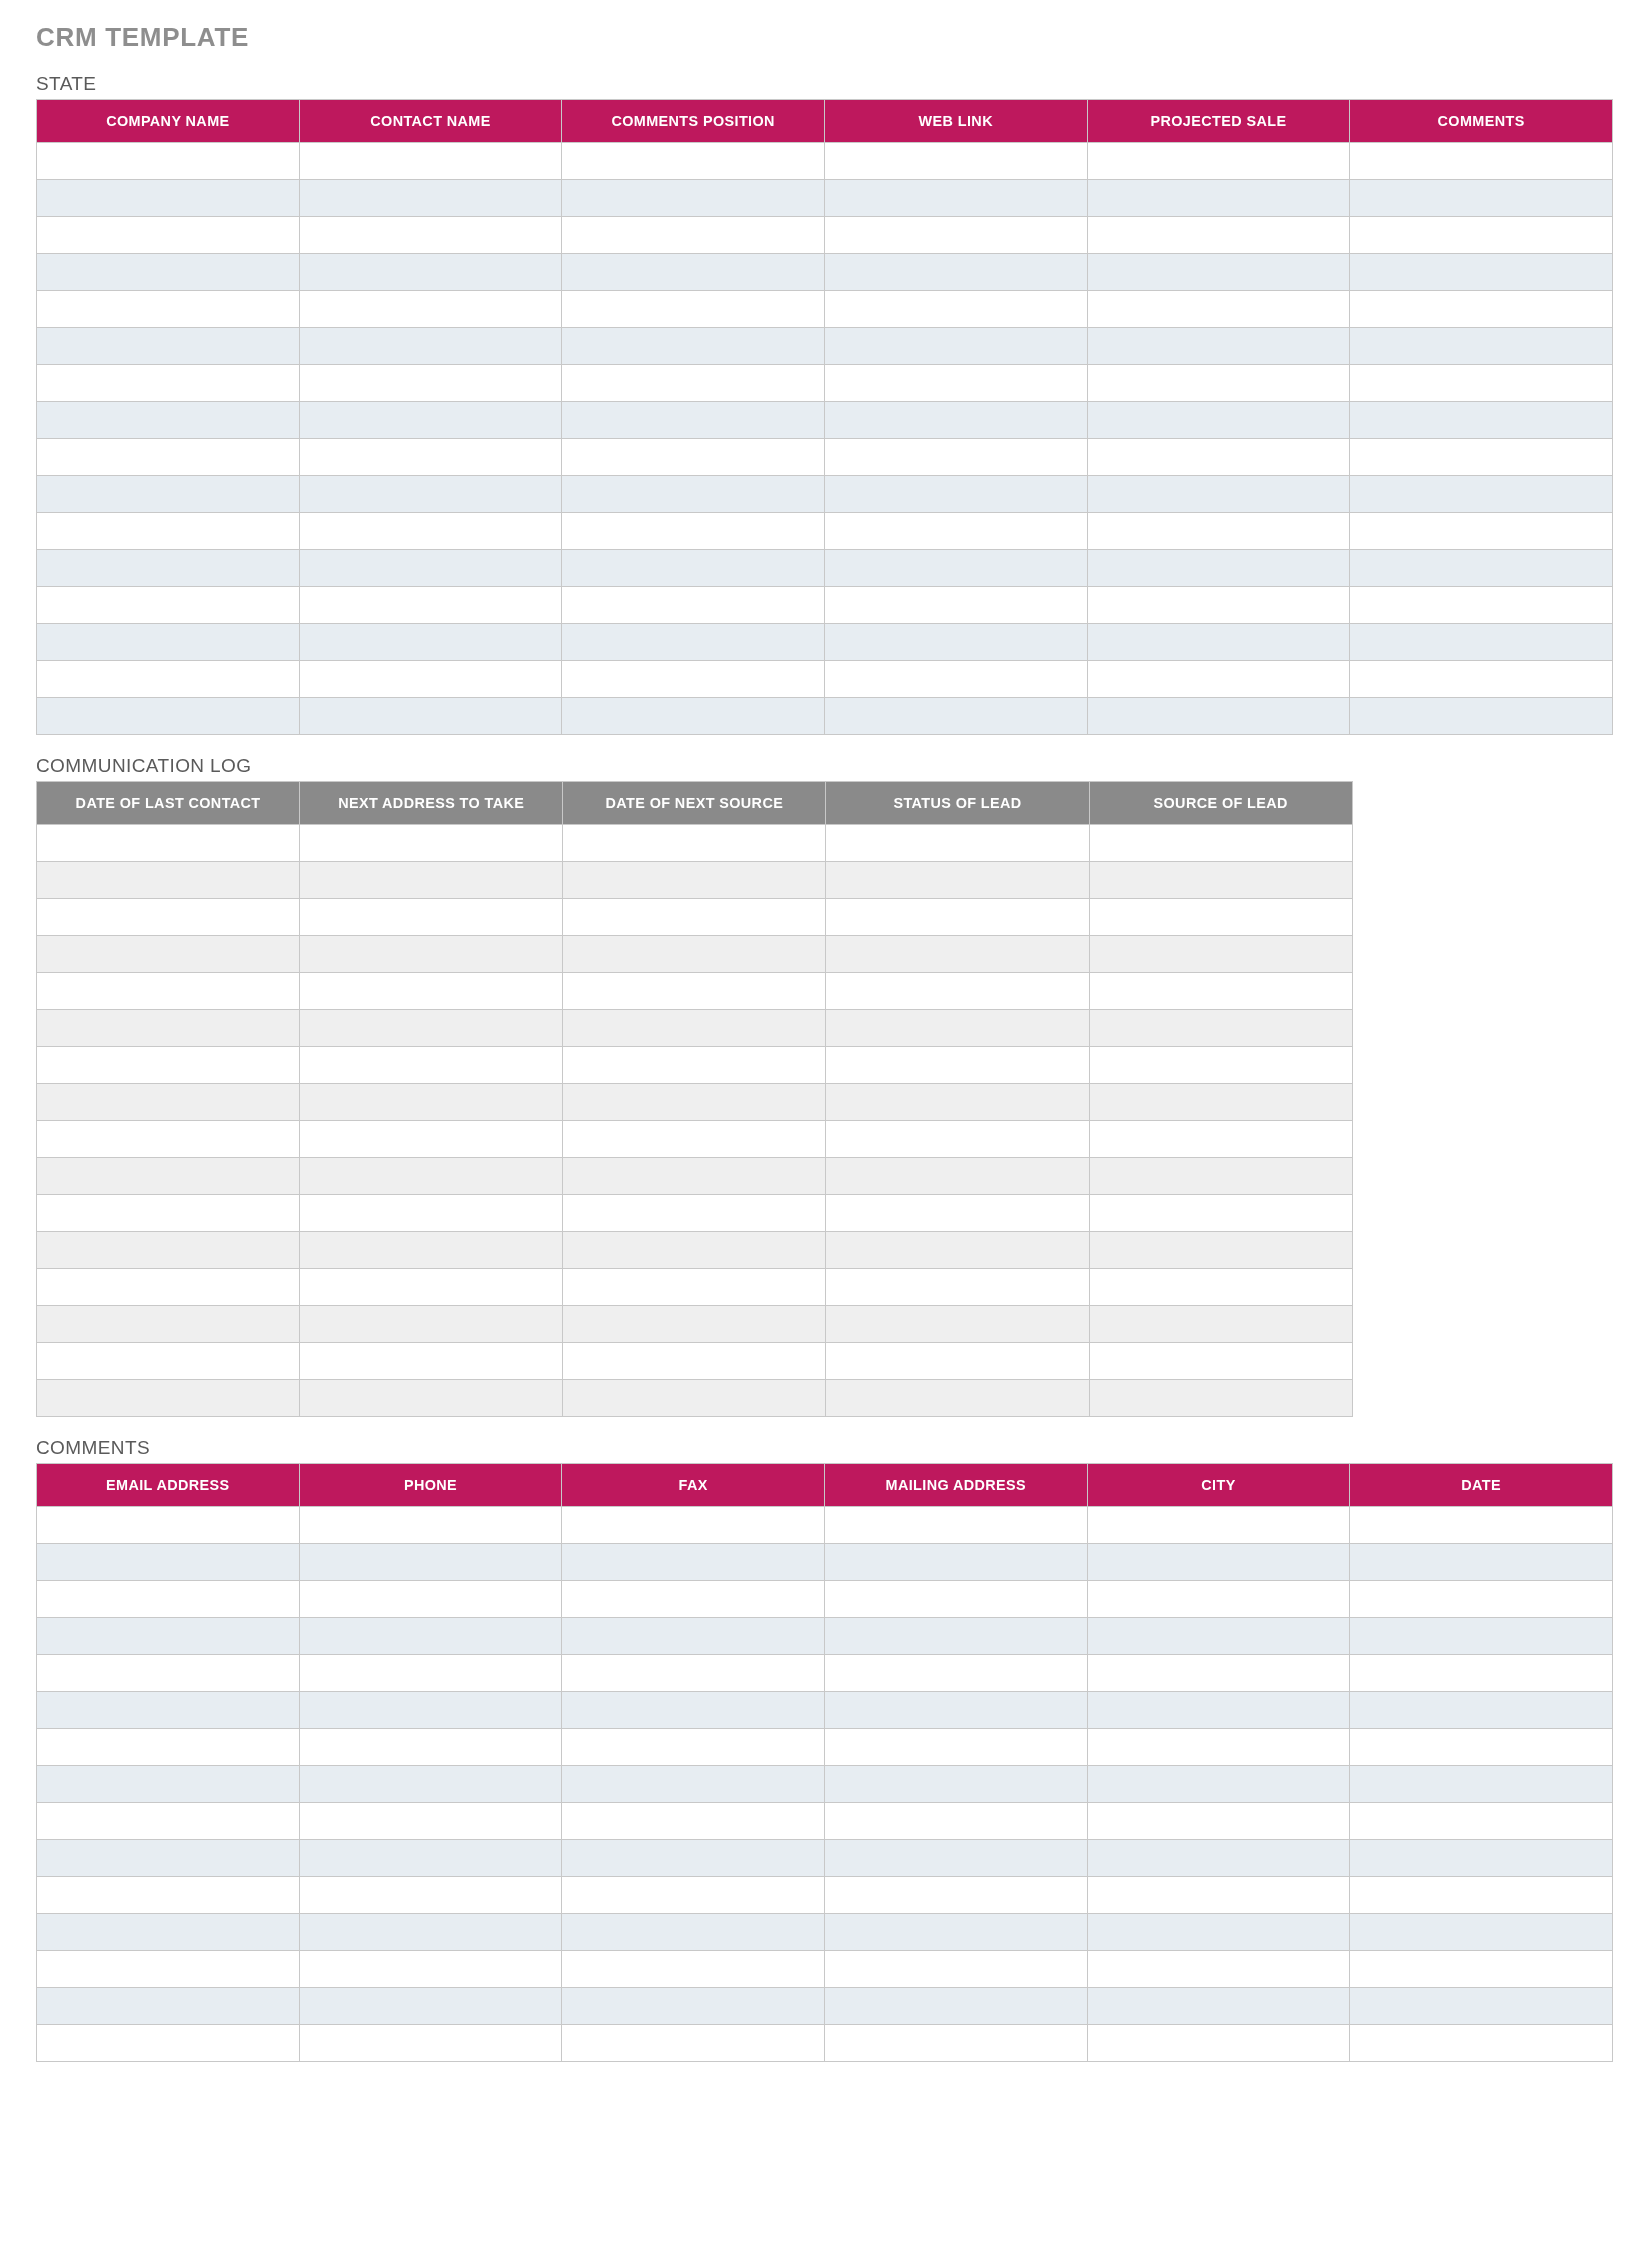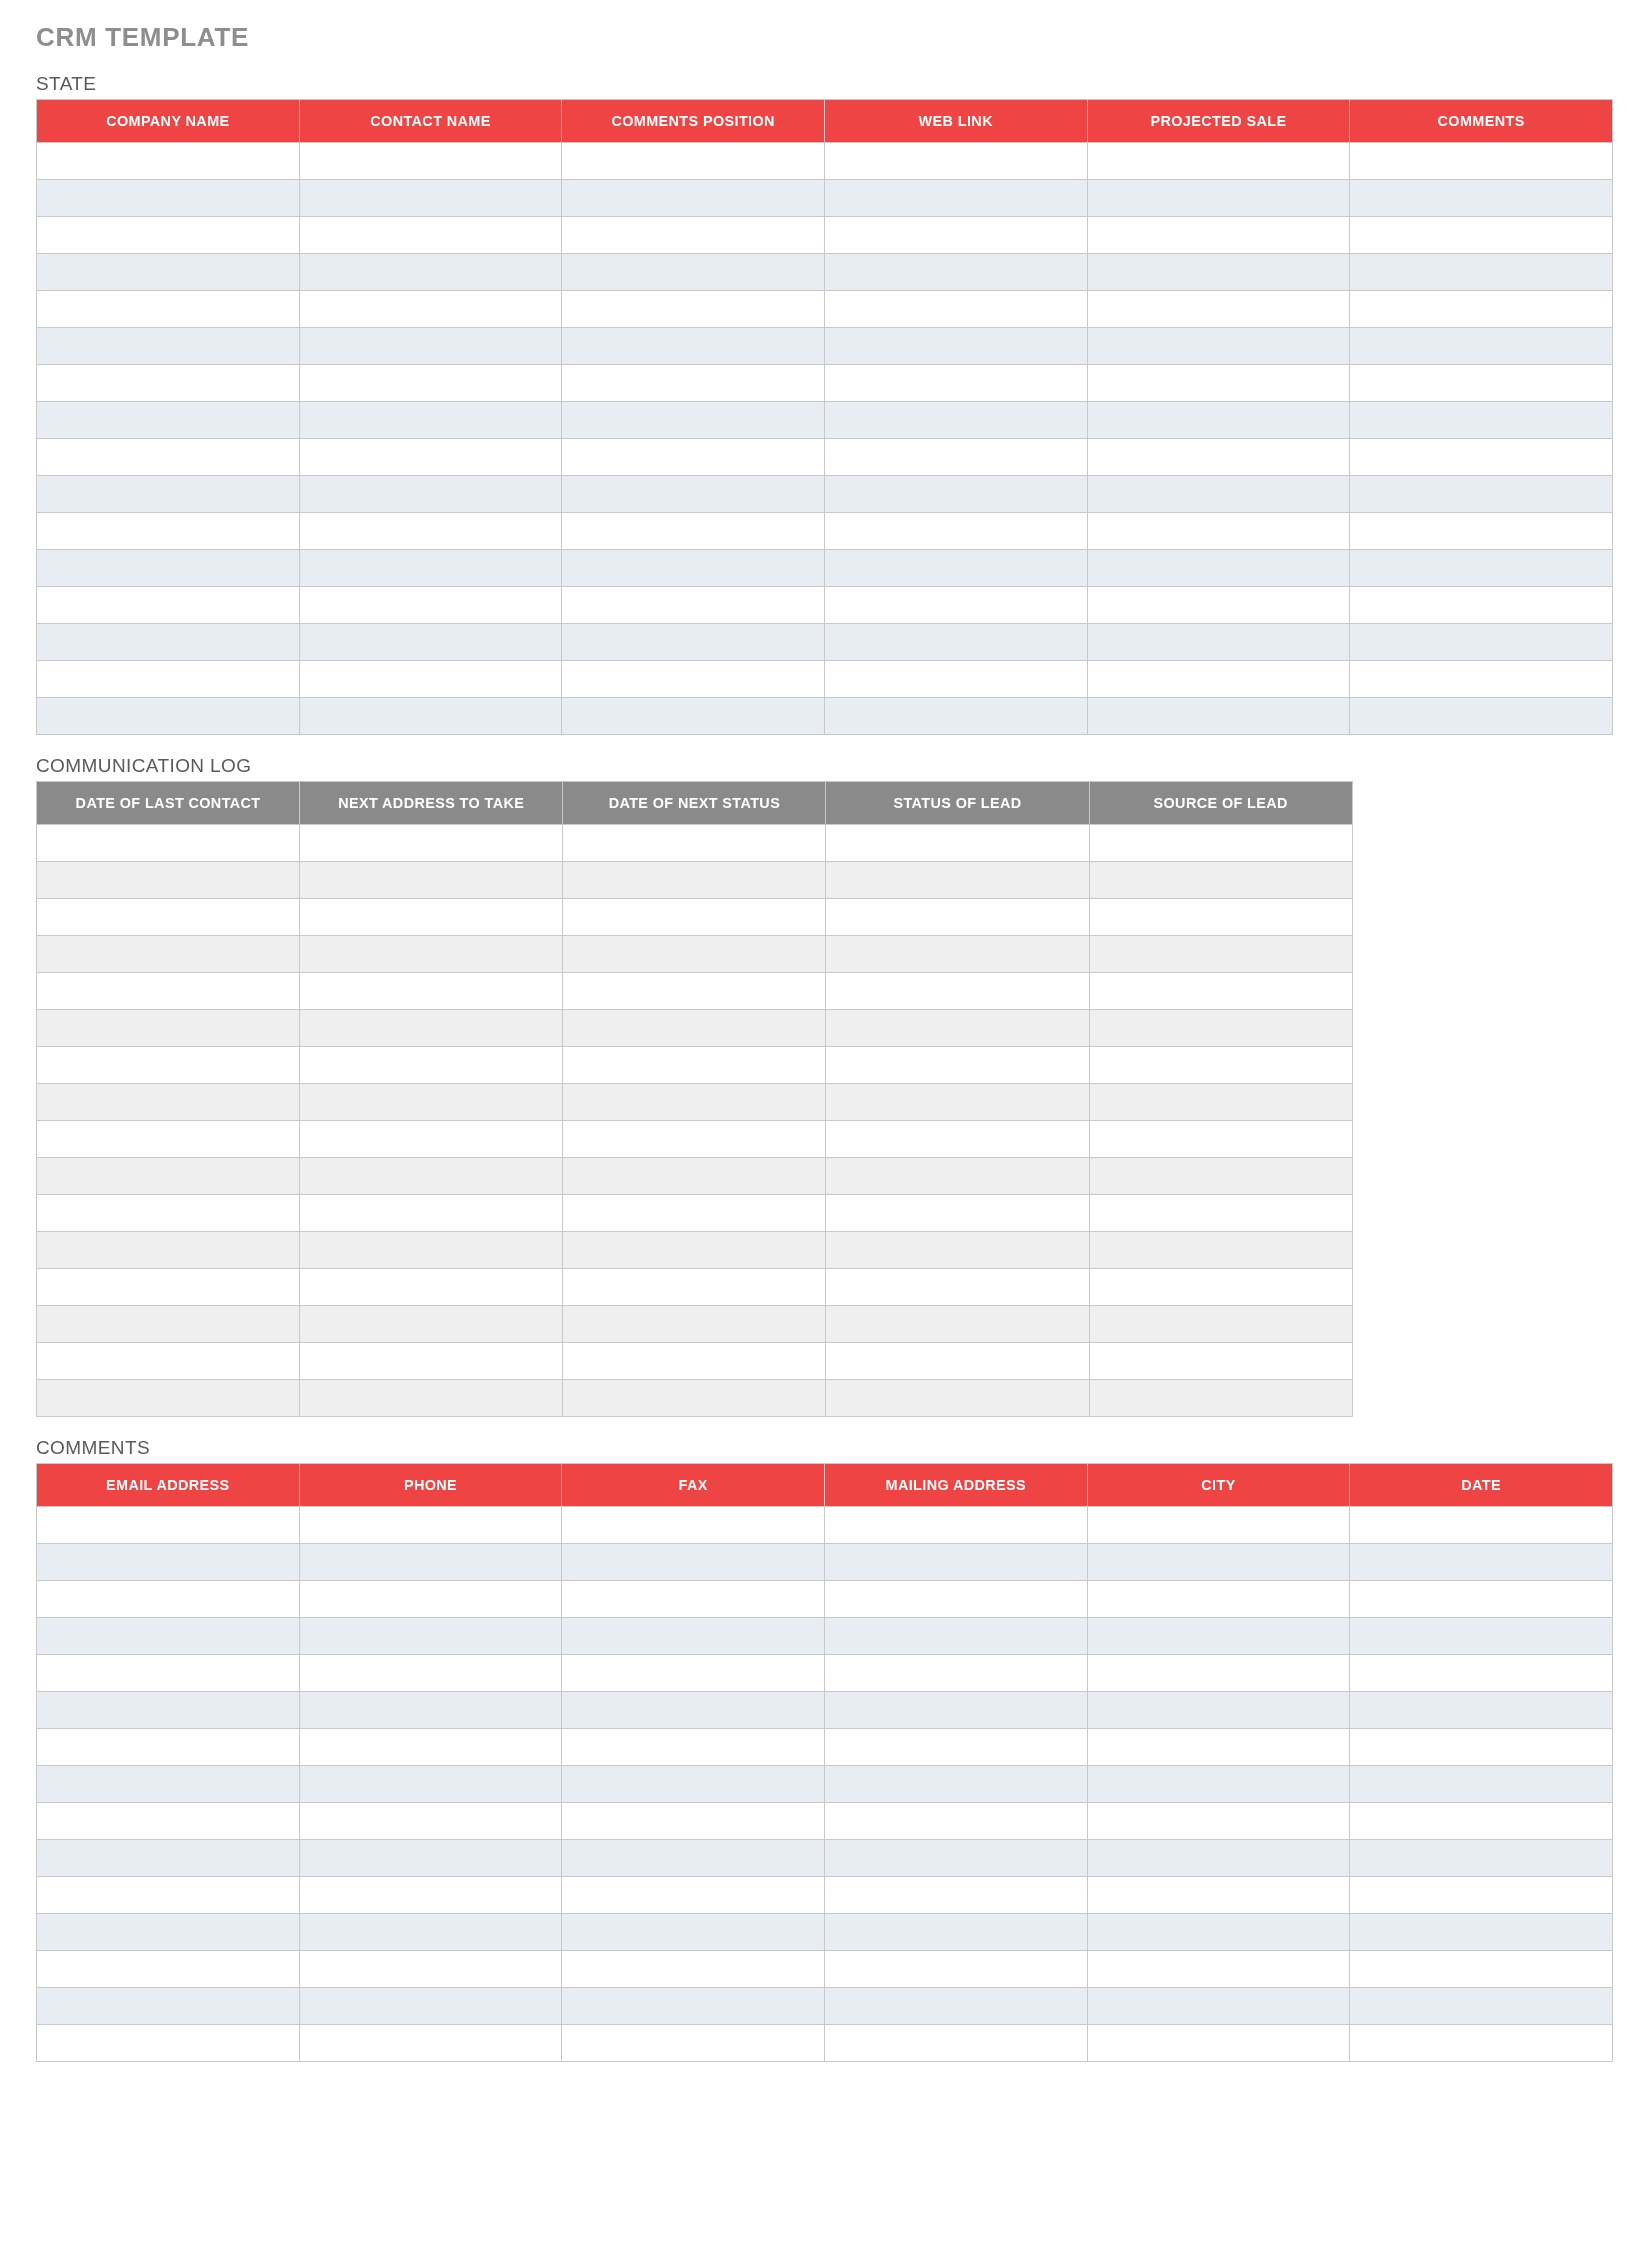--- a/index.html
+++ b/index.html
@@ -31,21 +31,21 @@
   table.narrow { width: 83.5%; }
   th {
     font-size: 14.4px;
     font-weight: bold;
     color: #ffffff;
     text-align: center;
     padding: 13px 5.8px;
     letter-spacing: 0.4px;
     border: 0.7px solid #c8c8c8;
   }
-  .hdr-dark th { background: #ef4444; }
+  .hdr-dark th { background: #be185d; }
   .hdr-gray th { background: #8a8a8a; }
   td {
     height: 37px;
     border: 0.7px solid #c8c8c8;
     padding: 0;
   }
   td input {
     width: 100%;
     height: 100%;
     border: none;
@@ -207,21 +207,21 @@
       </tr>
     </tbody>
 </table>
 
 <div class="section-label">COMMUNICATION LOG</div>
 <table class="narrow">
   <thead class="hdr-gray">
     <tr>
       <th>DATE OF LAST CONTACT</th>
       <th>NEXT ADDRESS TO TAKE</th>
-      <th>DATE OF NEXT STATUS</th>
+      <th>DATE OF NEXT SOURCE</th>
       <th>STATUS OF LEAD</th>
       <th>SOURCE OF LEAD</th>
     </tr>
   </thead>
   <tbody id="commlog-body">
       <tr class="odd-gray">
         <td><input type="text" style=""></td>
         <td><input type="text" style=""></td>
         <td><input type="text" style=""></td>
         <td><input type="text" style=""></td>

